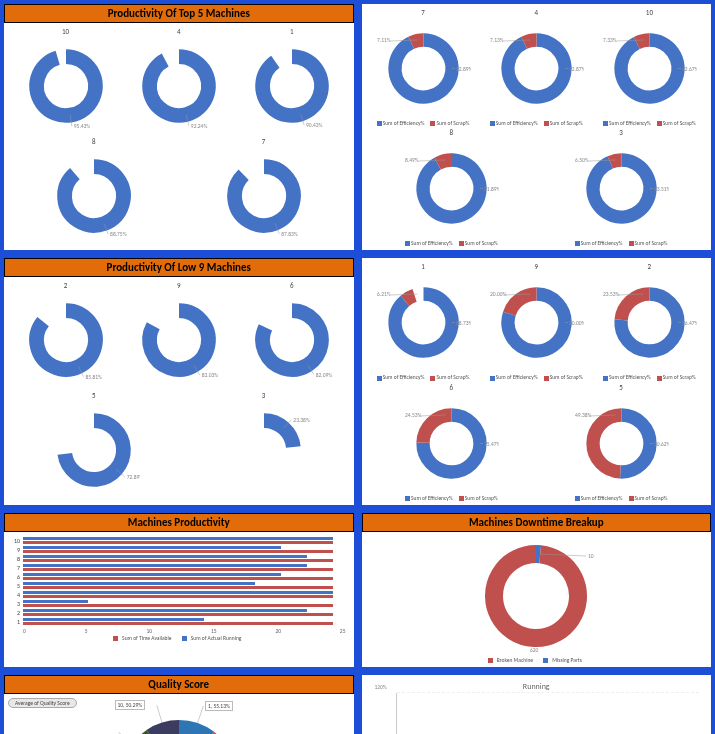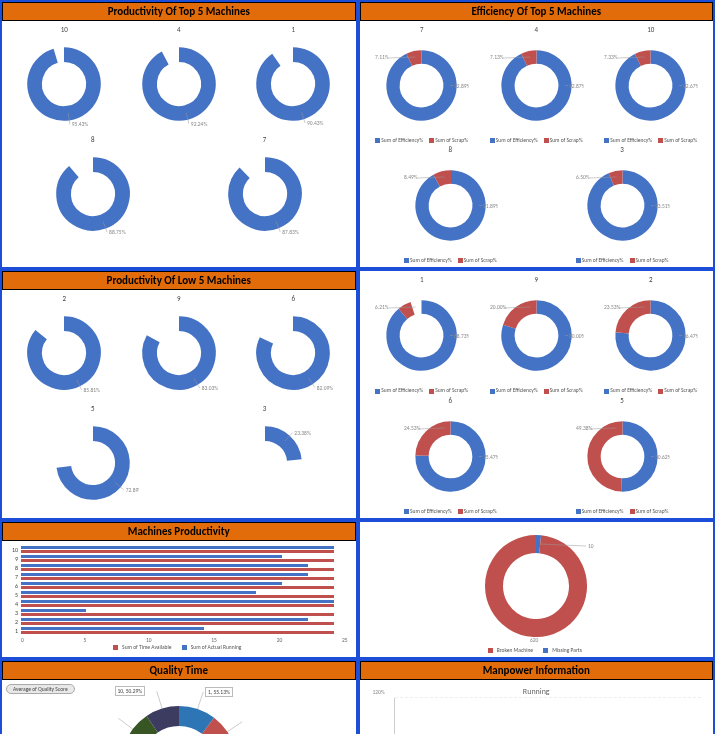--- a/index.html
+++ b/index.html
@@ -1,18 +1,18 @@
 <!DOCTYPE html>
 <html><head>
 <meta charset="utf-8">
 <style>
   *{box-sizing:border-box;margin:0;padding:0;font-family:Calibri,Arial,sans-serif}
   body{background:#fff;width:715px;font-size:7px;color:#444}
   .row{display:flex}
-  .cell{flex:1;border:2px solid #1d4ed8}
+  .cell{flex:1;border:4px solid #1d4ed8}
   .hdr{background:#e36c0a;border:1px solid #000;text-align:center;font-weight:bold;font-size:11px;padding:2px 0;color:#000}
   .panel{background:#fff;padding:4px 6px;position:relative}
   .donuts{display:flex;flex-wrap:wrap;justify-content:space-around;gap:2px}
   .dwrap{display:flex;flex-direction:column;align-items:center;font-size:6px}
   .dtitle{font-size:7px;margin-bottom:1px}
   .dlabel{font-size:5.5px;fill:#888}
   .legend{font-size:5.5px;color:#555;text-align:center;margin-top:1px}
   .legend span{margin:0 3px}
   .sq{display:inline-block;width:5px;height:5px;vertical-align:middle;margin-right:1px}
   svg{display:block}
@@ -78,21 +78,20 @@
     <svg width="92" height="98">
       <path d="M 46 19.56 A 29.44 29.44 0 1 1 25.618855107399057 27.755647035816637" stroke="#4472c4" stroke-width="14.72" fill="none"></path>
       <line x1="56.983620731217044" y1="76.31434926248069" x2="61.22186568728449" y2="86.85412533659007" stroke="#999" stroke-width="0.5"></line>
       <text class="dlabel" x="63.22186568728449" y="88.85412533659007">87.83%</text>
     </svg>
           </div>
         </div>
     </div>
   </div>
   <div class="cell">
-    <div class="hdr">Efficiency Of Top 5 Machines</div>
     <div class="panel">
       <div class="donuts" id="effTop">
           <div class="dwrap">
     <div class="dtitle">7</div>
     <svg width="95" height="101">
       <path d="M 47.5 22 A 28.5 28.5 0 1 1 35.187350543096755 24.796913349727426" stroke="#4472c4" stroke-width="13.3" fill="none"></path>
       <path d="M 35.187350543096755 24.796913349727426 A 28.5 28.5 0 0 1 47.49999999999999 22" stroke="#c0504d" stroke-width="13.3" fill="none"></path>
       <text class="dlabel" x="1" y="24">7.11%</text>
       <line x1="41.5" y1="22" x2="15" y2="23" stroke="#999" stroke-width="0.5"></line>
       <text class="dlabel" x="80" y="52.5">92.89%</text>
@@ -148,21 +147,21 @@
     </svg>
     <div class="legend"><span><i class="sq" style="background:#4472c4"></i>Sum of Efficiency%</span><span><i class="sq" style="background:#c0504d"></i>Sum of Scrap%</span></div>
   </div>
         </div>
     </div>
   </div>
 </div>
 
 <div class="row">
   <div class="cell">
-    <div class="hdr">Productivity Of Low 5 Machines</div>
+    <div class="hdr">Productivity Of Low 9 Machines</div>
     <div class="panel">
       <div class="donuts" id="prodLow">
           <div class="dwrap">
     <div class="dtitle">2</div>
     <svg width="92" height="98">
       <path d="M 46 19.56 A 29.44 29.44 0 1 1 23.093685209873144 30.5063702119996" stroke="#4472c4" stroke-width="14.72" fill="none"></path>
       <line x1="58.69372165760043" y1="75.56281292482718" x2="63.59184251460928" y2="85.81259399908114" stroke="#999" stroke-width="0.5"></line>
       <text class="dlabel" x="65.59184251460928" y="87.81259399908114">85.81%</text>
     </svg>
           </div>
@@ -353,20 +352,21 @@
           <span>20</span>
           <span>25</span>
       </div>
       <div class="legend">
         <span><i class="sq" style="background:#c0504d"></i><span>Sum of Time Available</span></span>
         <span><i class="sq" style="background:#4472c4"></i><span>Sum of Actual Running</span></span>
       </div>
     </div>
   </div>
   <div class="cell">
+    <div class="hdr">Machines Downtime Breakup</div>
     <div class="panel" style="display:flex;flex-direction:column;align-items:center">
       <div id="dtDonut">
           <svg width="180" height="120">
     <g transform="translate(30,0)">
     <path d="M 60 18 A 42 42 0 0 1 64.1818495570243 18.208707434653142" stroke="#4472c4" stroke-width="18" fill="none"></path>
     <path d="M 64.1818495570243 18.208707434653142 A 42 42 0 1 1 59.99999999999999 18" stroke="#c0504d" stroke-width="18" fill="none"></path>
     <text class="dlabel" x="112" y="22">10</text>
     <line x1="64" y1="18" x2="110" y2="20" stroke="#999" stroke-width="0.5"></line>
     <text class="dlabel" x="54" y="116">620</text>
     </g>
@@ -375,21 +375,21 @@
       <div class="legend">
         <span><i class="sq" style="background:#c0504d"></i><span>Broken Machine</span></span>
         <span><i class="sq" style="background:#4472c4"></i><span>Missing Parts</span></span>
       </div>
     </div>
   </div>
 </div>
 
 <div class="row">
   <div class="cell">
-    <div class="hdr">Quality Time</div>
+    <div class="hdr">Quality Score</div>
     <div class="panel qwrap">
       <div class="avgbtn">Average of Quality Score</div>
       <div id="qsDonut" style="position:relative">
           <svg width="160" height="160">
             <path d="M 80 32 A 48 48 0 0 1 109.04618751783066 41.785879695078435" stroke="#2e75b6" stroke-width="20" fill="none"></path>
             <line x1="98.51792467624384" y1="25.035589099081946" x2="104.2648668171471" y2="7.977668474659097" stroke="#999" stroke-width="0.5"></line>
             <path d="M 109.04618751783066 41.785879695078435 A 48 48 0 0 1 126.42028843671727 67.78702241662694" stroke="#c0504d" stroke-width="20" fill="none"></path>
             <line x1="128.2246439460954" y1="47.77603816610498" x2="143.19091275695263" y2="37.775498286620326" stroke="#999" stroke-width="0.5"></line>
             <path d="M 126.42028843671727 67.78702241662694 A 48 48 0 0 1 123.37622042831525 100.55488996210408" stroke="#9bbb59" stroke-width="20" fill="none"></path>
             <line x1="137.7513374301057" y1="85.36498136381414" x2="155.6741662877247" y2="87.02997558017026" stroke="#999" stroke-width="0.5"></line>
@@ -407,21 +407,20 @@
             <line x1="33.69973482131151" y1="45.067415721376605" x2="19.330687007235774" y2="34.22626887628659" stroke="#999" stroke-width="0.5"></line>
             <path d="M 53.18035059905543 40.191628945529395 A 48 48 0 0 1 80.00000000000003 32" stroke="#3c3c60" stroke-width="20" fill="none"></path>
             <line x1="63.057499270584074" y1="24.52972265227313" x2="57.79948180283429" y2="7.314808992633758" stroke="#999" stroke-width="0.5"></line>
           </svg>
           <div class="qlab" style="left:106.2648668171471px;top:2.9776684746590973px">1, 55.13%</div>
           <div class="qlab" style="left:15.799481802834293px;top:2.3148089926337576px">10, 50.29%</div>
         </div>
     </div>
   </div>
   <div class="cell">
-    <div class="hdr">Manpower Information</div>
     <div class="panel mp">
       <div class="mptitle">Running</div>
       <div class="mpchart" id="mpChart">
 
        <div class="mpyl" style="bottom:100%"></div>
        <div class="mpy" style="bottom:100%">120%</div>
         </div>
 
     </div>
   </div>

